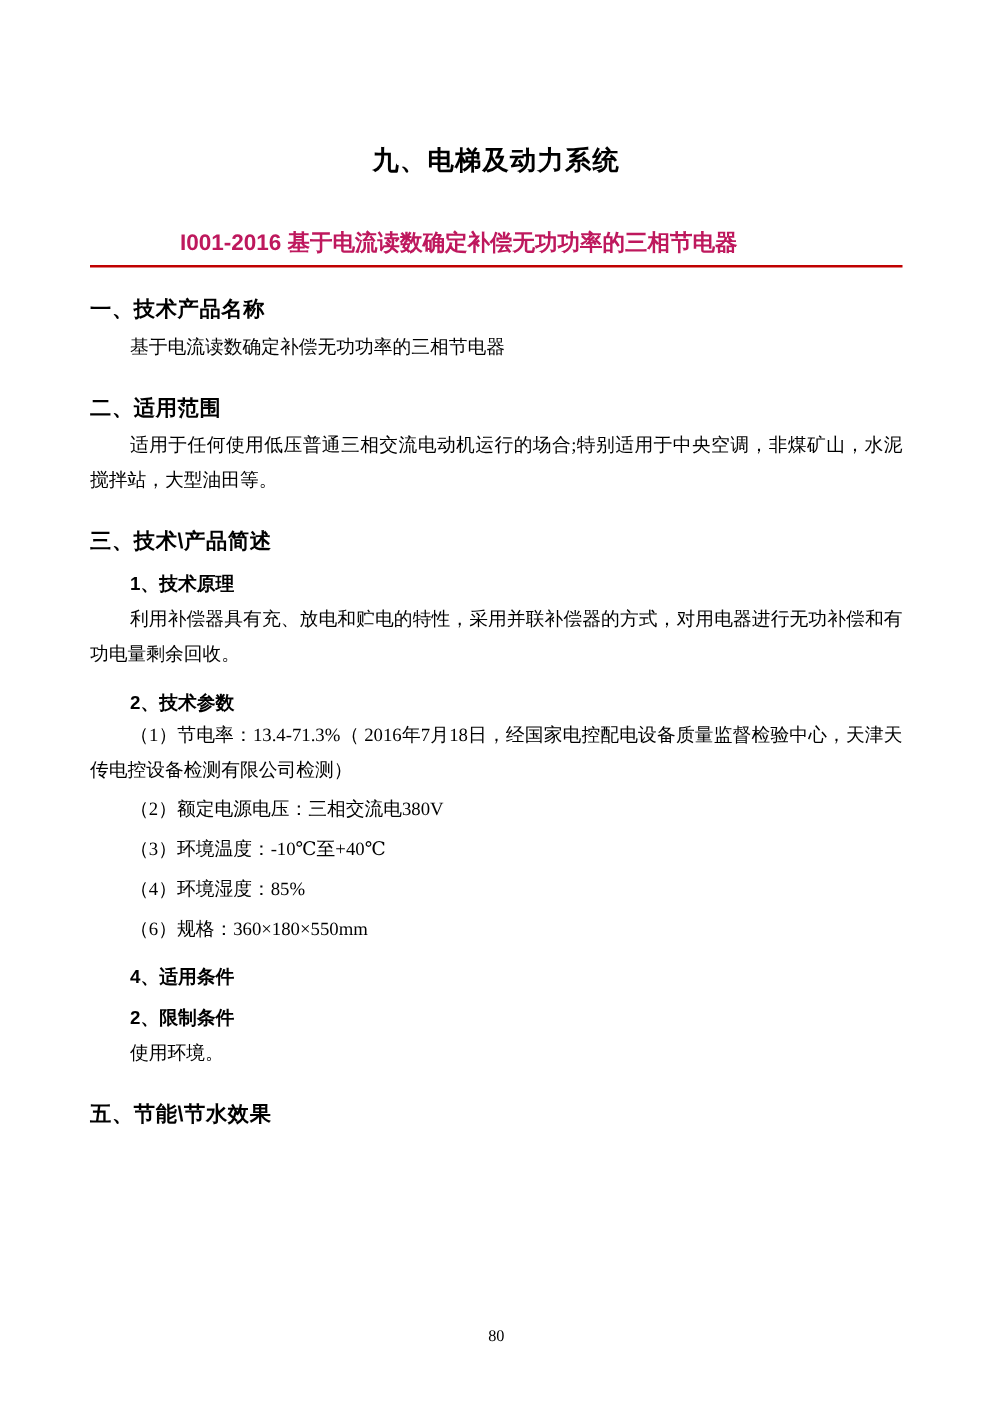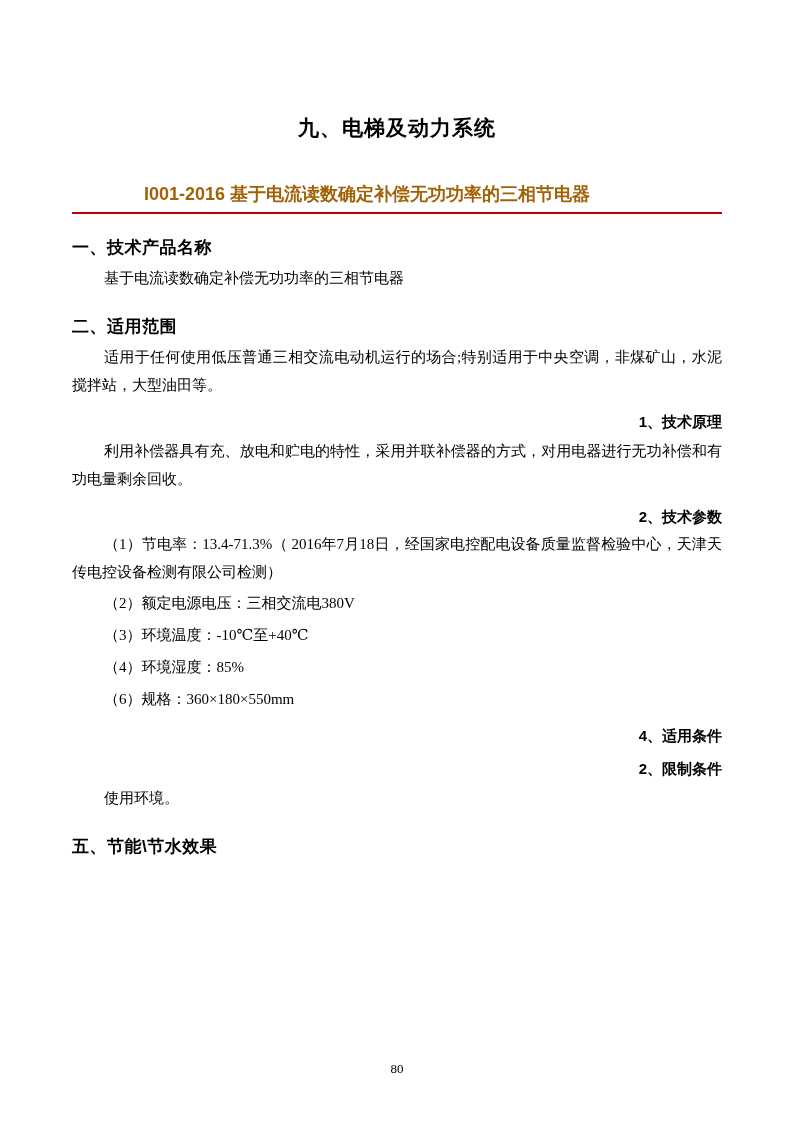--- a/index.html
+++ b/index.html
@@ -32,21 +32,21 @@
     margin: 18px 0 0 0;
     font-family: "Liberation Sans", "DejaVu Sans", sans-serif;
   }
 
   
   .red-heading {
     margin: 40px 0 0 0;
     padding: 0 0 6px 0;
     font-size: 18px;
     font-weight: bold;
-    color: #a16207;
+    color: #be185d;
     border-bottom: 2px solid #c00000;
     display: block;
     text-align: left;
     padding-left: 72px;
     font-family: "Liberation Sans", "DejaVu Sans", sans-serif;
   }
 
   
   .h1-sec {
     font-size: 17px;
@@ -56,21 +56,20 @@
     letter-spacing: 0.5px;
   }
 
   
   .h2-sec {
     font-size: 15px;
     font-weight: bold;
     margin: 14px 0 4px 0;
     text-indent: 32px;
     font-family: "Liberation Sans", "DejaVu Sans", sans-serif;
-    text-align: right;
   }
 
   
   p.body {
     font-size: 15px;
     line-height: 1.85;
     margin: 6px 0;
     text-indent: 32px;
     text-align: justify;
   }
@@ -96,20 +95,21 @@
   <div class="doc-title">九、电梯及动力系统</div>
 
   <div class="red-heading">I001-2016  基于电流读数确定补偿无功功率的三相节电器</div>
 
   <div class="h1-sec">一、技术产品名称</div>
   <p class="body">基于电流读数确定补偿无功功率的三相节电器</p>
 
   <div class="h1-sec">二、适用范围</div>
   <p class="body">适用于任何使用低压普通三相交流电动机运行的场合;特别适用于中央空调，非煤矿山，水泥搅拌站，大型油田等。</p>
 
+  <div class="h1-sec">三、技术\产品简述</div>
 
   <div class="h2-sec">1、技术原理</div>
   <p class="body">利用补偿器具有充、放电和贮电的特性，采用并联补偿器的方式，对用电器进行无功补偿和有功电量剩余回收。</p>
 
   <div class="h2-sec">2、技术参数</div>
   <p class="body tight">（1）节电率：13.4-71.3%（ 2016年7月18日，经国家电控配电设备质量监督检验中心，天津天传电控设备检测有限公司检测）</p>
   <p class="body tight">（2）额定电源电压：三相交流电380V</p>
   <p class="body tight">（3）环境温度：-10℃至+40℃</p>
   <p class="body tight">（4）环境湿度：85%</p>
   <p class="body tight">（6）规格：360×180×550mm</p>

